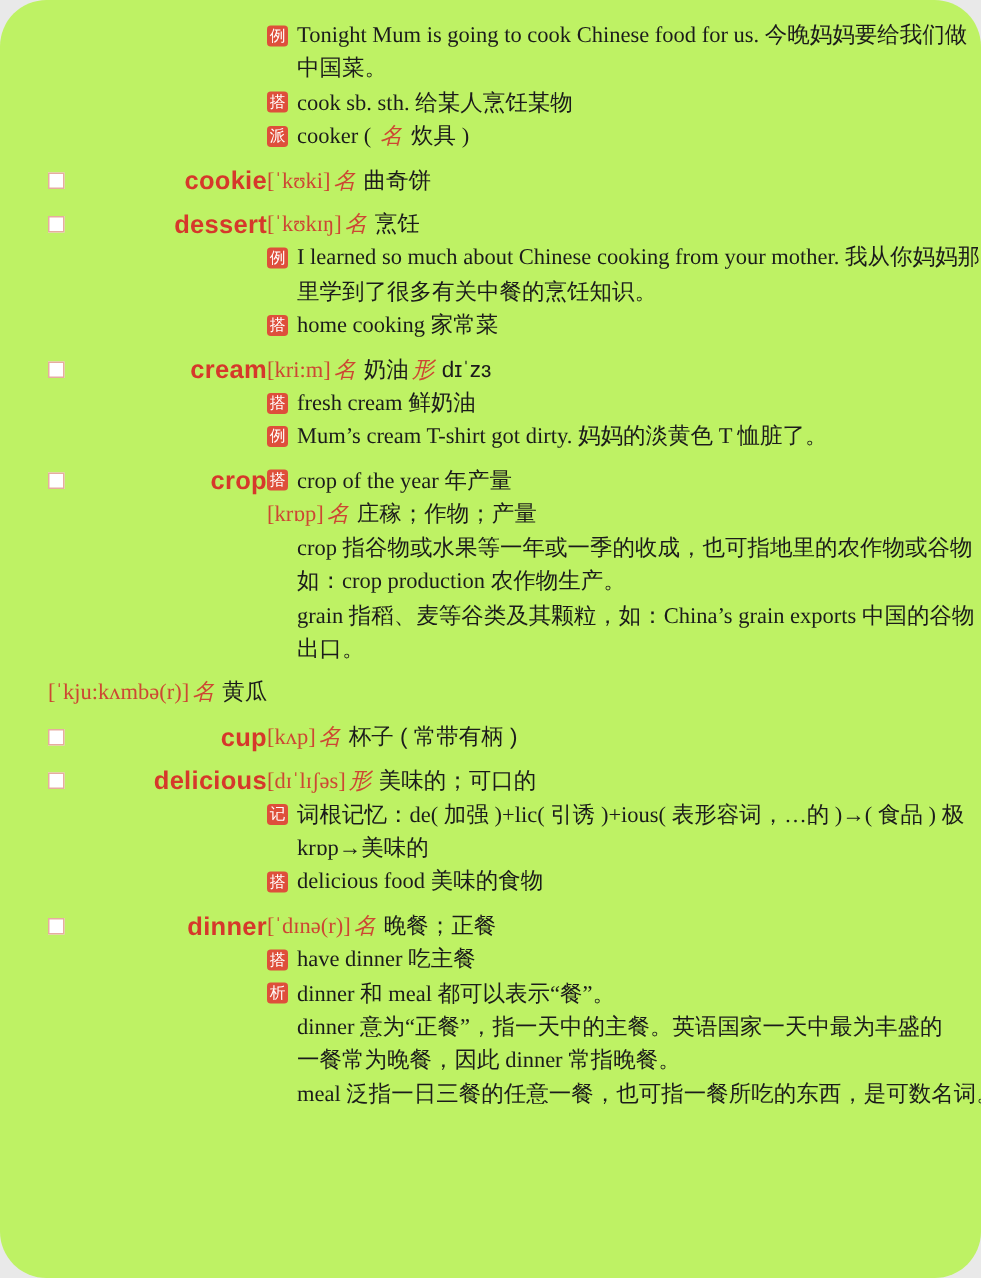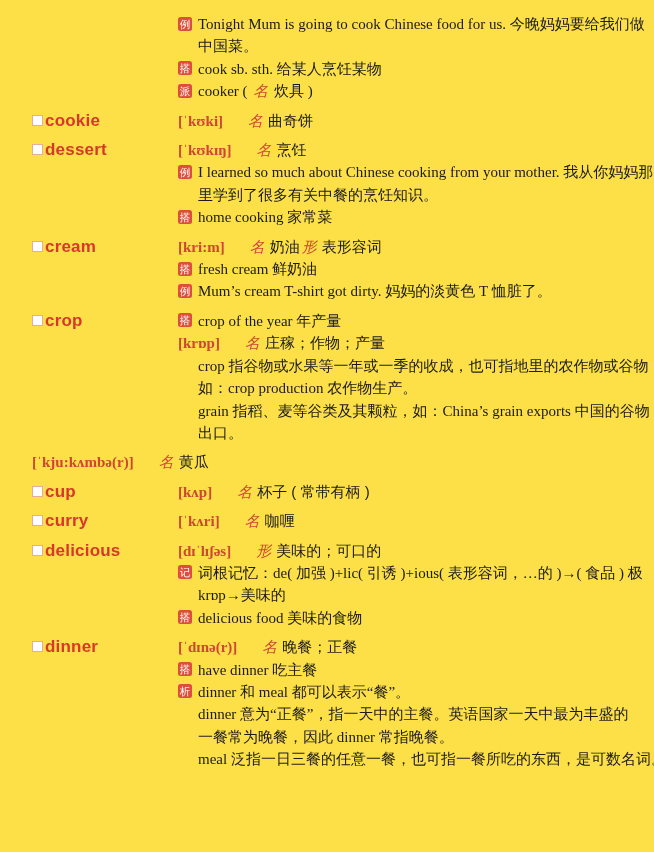--- a/index.html
+++ b/index.html
@@ -1,30 +1,32 @@
 <!DOCTYPE html>
 <html><head>
 <meta charset="utf-8">
 <style>
   html,body{margin:0;padding:0;background:#e9e9e9;}
   #page{
     position:relative;
     width:654px;height:852px;
-    background:#fde047;
+    background:#bef264;
     overflow:hidden;
     box-sizing:border-box;
     padding:13px 8px 0 32px;
     font-family:"Liberation Serif","DejaVu Serif",serif;
+    border-radius:31px;
   }
   .entry{display:flex;align-items:flex-start;margin-top:7px;}
   .entry:first-child{margin-top:0;}
   .entry-left{
     width:146px;flex:0 0 146px;
     display:flex;align-items:flex-start;
     line-height:22.4px;
+    justify-content:space-between;
   }
   .checkbox{
     display:inline-block;
     width:11px;height:11px;
     border:1.5px solid #e7aba0;
     box-sizing:border-box;
     margin:5px 2px 0 0;
     background:#fff;
     flex:0 0 auto;
   }
@@ -38,22 +40,21 @@
   .entry-right{flex:1 1 auto;min-width:0;}
   .line{
     line-height:22.4px;
     font-size:15px;
     white-space:nowrap;
     color:#1b1b1b;
   }
   .phonetic{
     color:#cd4733;
     font-family:"Liberation Serif","DejaVu Serif",serif;
-    margin-right:23px;
-    font-weight:bold;
+    margin-right:0;
   }
   .pos{
     color:#cd4733;
     font-family:"Liberation Serif","DejaVu Serif",serif;
     font-style:italic;
     margin:0 5px 0 2px;
   }
   .pos.inline{margin:0 2px;}
   .def-text{
     color:#1b1b1b;
@@ -109,21 +110,21 @@
           <div class="line cont-line"><span class="line-text"><span>里学到了很多有关中餐的烹饪知识。</span></span></div>
           <div class="line tag-line"><span class="tag-icon">搭</span><span class="line-text"><span>home cooking 家常菜</span></span></div>
         </div>
       </div>
       <div class="entry">
         <div class="entry-left">
           <span class="checkbox"></span>
           <span class="headword">cream</span>
         </div>
         <div class="entry-right">
-          <div class="line def-line"><span class="phonetic">[kri:m]</span><span class="pos">名</span><span class="def-text">奶油</span><span class="pos">形</span><span class="def-text">表形容词</span></div>
+          <div class="line def-line"><span class="phonetic">[kri:m]</span><span class="pos">名</span><span class="def-text">奶油</span><span class="pos">形</span><span class="def-text">dɪˈzɜ</span></div>
           <div class="line tag-line"><span class="tag-icon">搭</span><span class="line-text"><span>fresh cream 鲜奶油</span></span></div>
           <div class="line tag-line"><span class="tag-icon">例</span><span class="line-text"><span>Mum’s cream T-shirt got dirty. 妈妈的淡黄色 T 恤脏了。</span></span></div>
         </div>
       </div>
       <div class="entry">
         <div class="entry-left">
           <span class="checkbox"></span>
           <span class="headword">crop</span>
         </div>
         <div class="entry-right">
@@ -145,29 +146,20 @@
           <span class="checkbox"></span>
           <span class="headword">cup</span>
         </div>
         <div class="entry-right">
           <div class="line def-line"><span class="phonetic">[kʌp]</span><span class="pos">名</span><span class="def-text">杯子 ( 常带有柄 )</span></div>
         </div>
       </div>
       <div class="entry">
         <div class="entry-left">
           <span class="checkbox"></span>
-          <span class="headword">curry</span>
-        </div>
-        <div class="entry-right">
-          <div class="line def-line"><span class="phonetic">[ˈkʌri]</span><span class="pos">名</span><span class="def-text">咖喱</span></div>
-        </div>
-      </div>
-      <div class="entry">
-        <div class="entry-left">
-          <span class="checkbox"></span>
           <span class="headword">delicious</span>
         </div>
         <div class="entry-right">
           <div class="line def-line"><span class="phonetic">[dɪˈlɪʃəs]</span><span class="pos">形</span><span class="def-text">美味的；可口的</span></div>
           <div class="line tag-line"><span class="tag-icon">记</span><span class="line-text"><span>词根记忆：de( 加强 )+lic( 引诱 )+ious( 表形容词，…的 )→( 食品 ) 极</span></span></div>
           <div class="line cont-line"><span class="line-text"><span>krɒp→美味的</span></span></div>
           <div class="line tag-line"><span class="tag-icon">搭</span><span class="line-text"><span>delicious food 美味的食物</span></span></div>
         </div>
       </div>
       <div class="entry">

